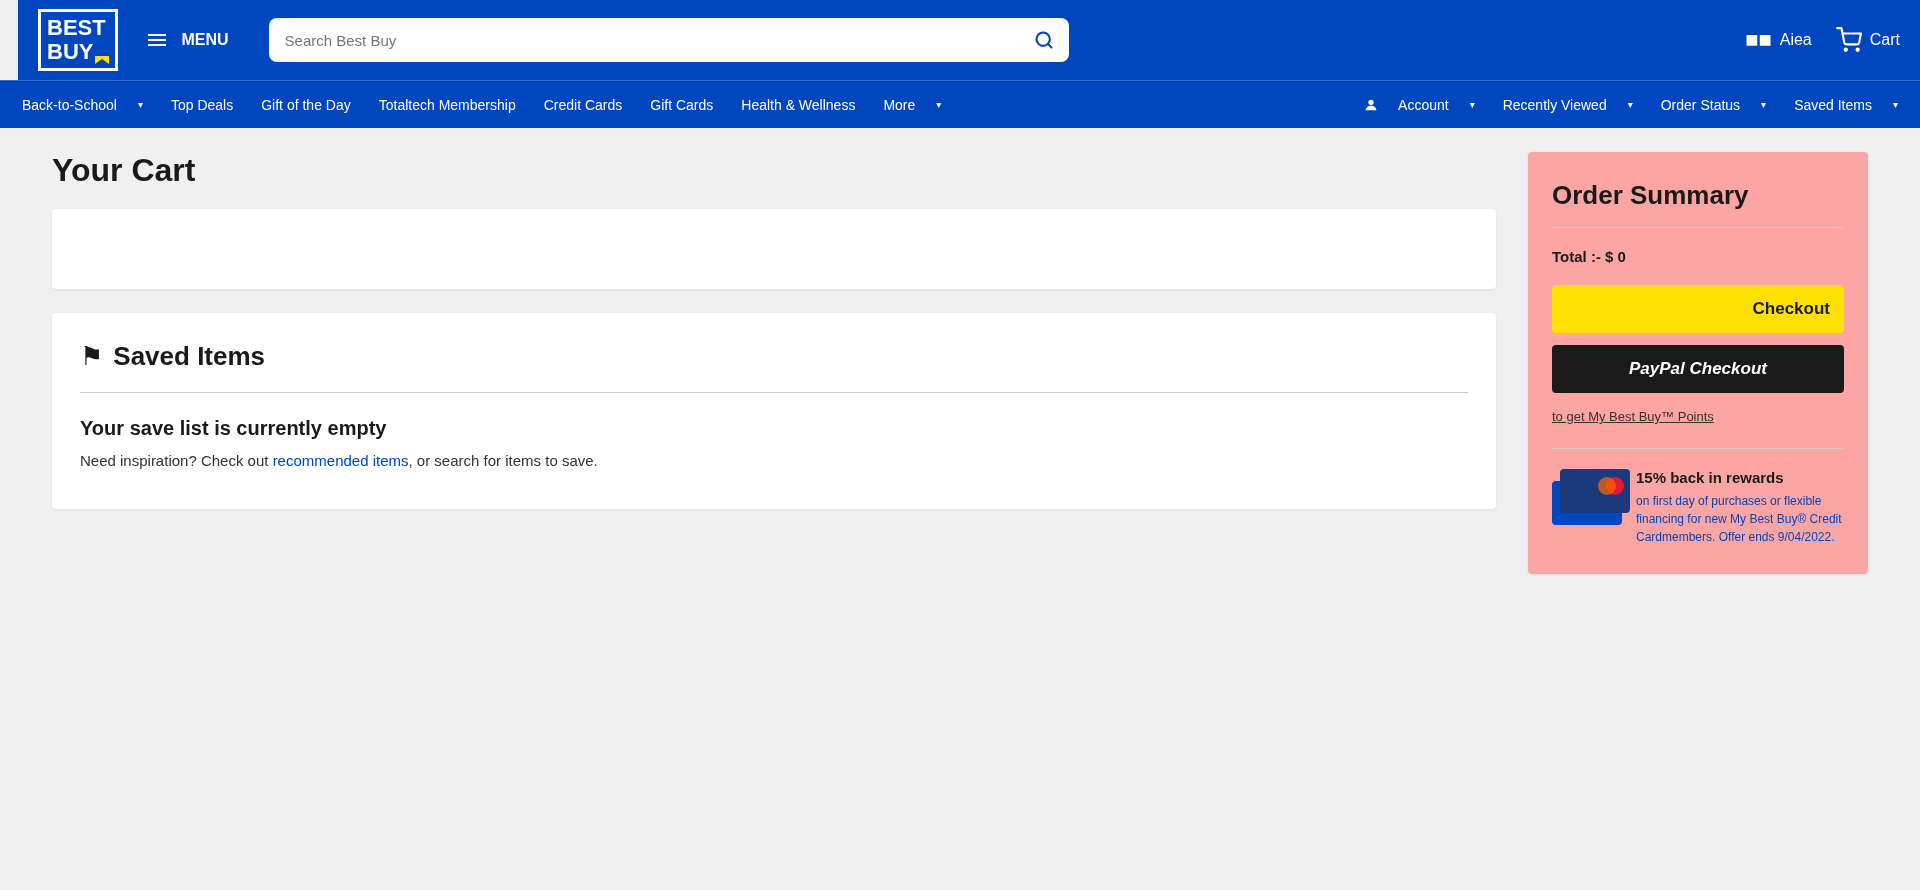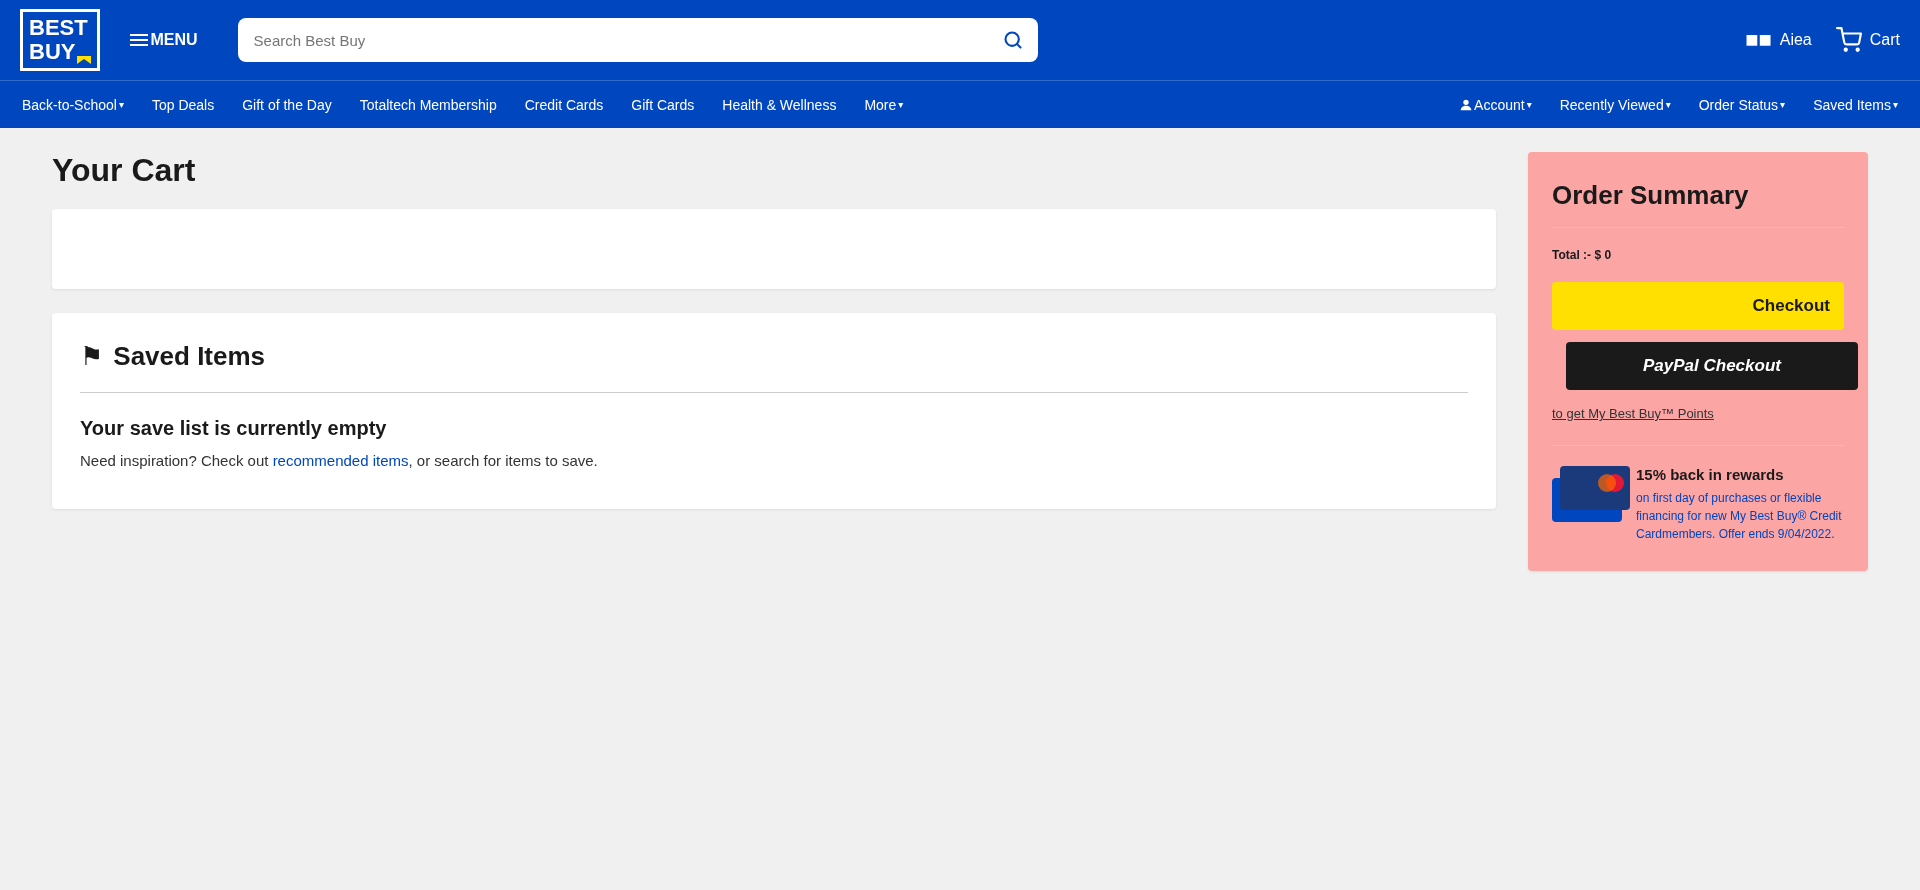--- a/index.html
+++ b/index.html
@@ -6,20 +6,21 @@
     body { font-family: 'Helvetica Neue', Arial, sans-serif; background: #f0f0f0; min-width: 1920px; }
 
     
     .header {
       background: #0046be;
       padding: 10px 20px;
       display: flex;
       align-items: center;
       gap: 20px;
       height: 80px;
+      margin-left: 18px;
     }
     .logo-container {
       background: #0046be;
       display: flex;
       align-items: center;
       margin-right: 10px;
     }
     .logo-box {
       background: #0046be;
       border: 3px solid #fff;
@@ -56,21 +57,21 @@
     }
     .menu-btn {
       color: #fff;
       background: none;
       border: none;
       font-size: 16px;
       font-weight: 600;
       cursor: pointer;
       display: flex;
       align-items: center;
-      gap: 2px;
+      gap: 15px;
       white-space: nowrap;
     }
     .menu-lines {
       display: flex;
       flex-direction: column;
       gap: 3px;
     }
     .menu-lines span {
       display: block;
       width: 18px;
@@ -136,21 +137,21 @@
       padding: 0 8px;
       overflow: hidden;
     }
     .nav-item {
       color: #fff;
       font-size: 14px;
       font-weight: 500;
       padding: 0 14px;
       display: flex;
       align-items: center;
-      gap: 0;
+      gap: 19px;
       cursor: pointer;
       white-space: nowrap;
       text-decoration: none;
       background: none;
       border: none;
     }
     .nav-item .chevron {
       font-size: 10px;
       margin-left: 2px;
     }
@@ -242,21 +243,21 @@
       font-weight: 700;
       color: #1a1a1a;
       margin-bottom: 16px;
     }
     .order-divider {
       border: none;
       border-top: 1px solid #ccc;
       margin-bottom: 20px;
     }
     .order-total {
-      font-size: 12px;
+      font-size: 15px;
       font-weight: 600;
       color: #1a1a1a;
       margin-bottom: 20px;
     }
     .checkout-btn {
       width: 100%;
       background: #ffe000;
       color: #1a1a1a;
       border: none;
       border-radius: 4px;
@@ -275,21 +276,20 @@
       border: none;
       border-radius: 4px;
       padding: 14px;
       font-size: 17px;
       font-style: italic;
       font-weight: 600;
       cursor: pointer;
       margin-bottom: 16px;
       display: block;
       text-align: center;
-      margin-left: 14px;
     }
     .points-text {
       font-size: 13px;
       color: #333;
       margin-bottom: 24px;
       text-decoration: underline;
     }
     .order-divider2 {
       border: none;
       border-top: 1px solid #ccc;

